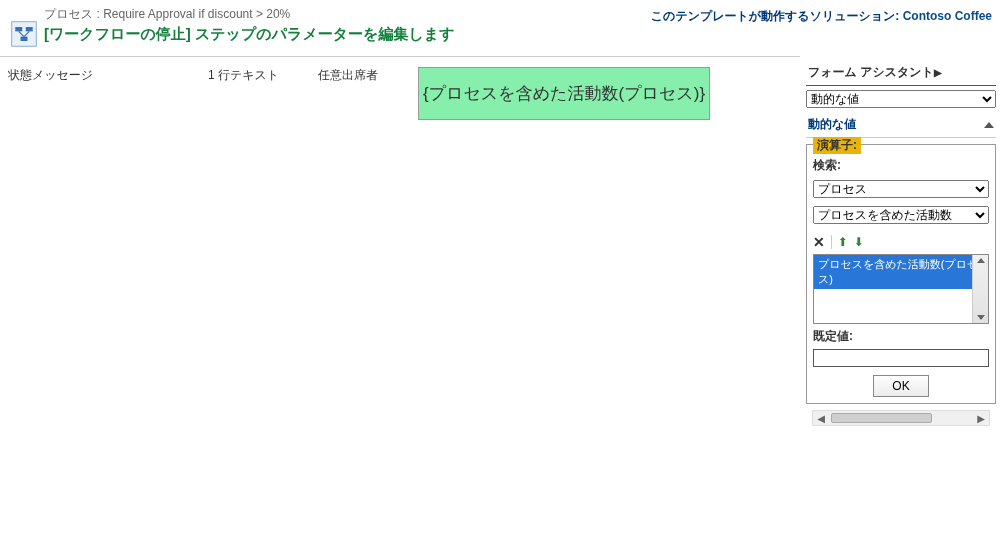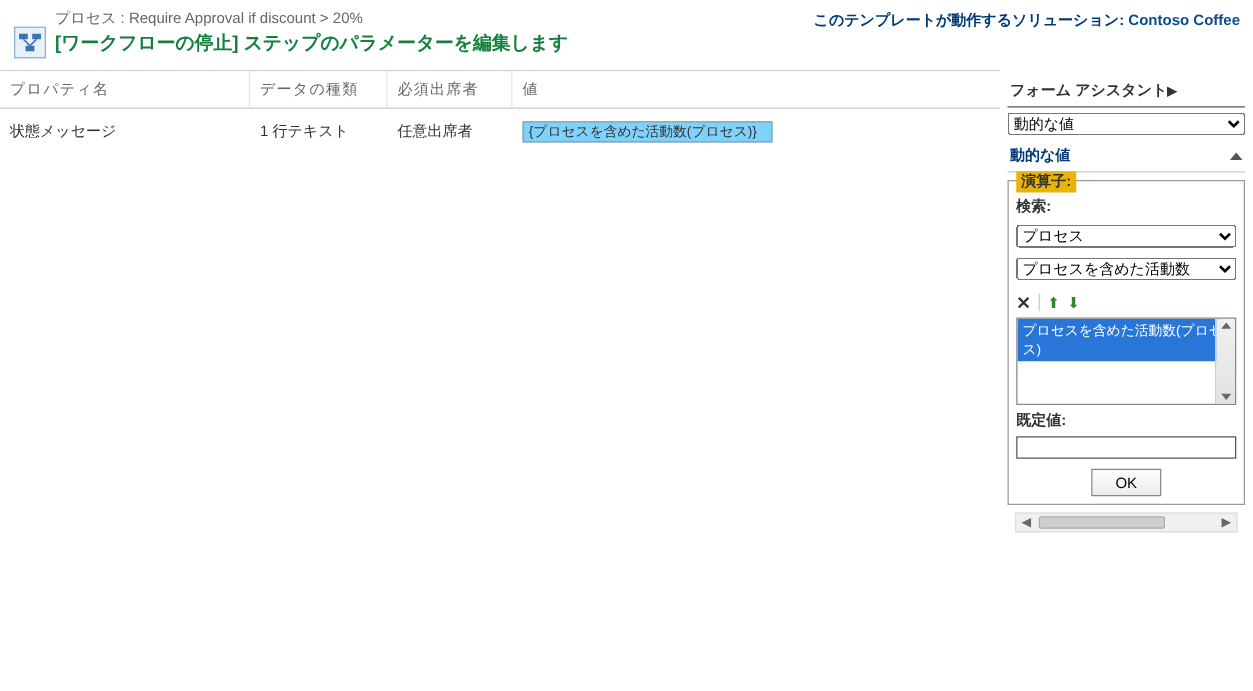--- a/index.html
+++ b/index.html
@@ -46,24 +46,24 @@
     letter-spacing: 1px;
   }
   .col-prop { width: 200px; }
   .col-type { width: 110px; }
   .col-attendee { width: 100px; }
   .col-val { flex: 1; border-right: none !important; }
 
   .grid-row { display: flex; padding: 10px 0; justify-content: center; }
   .grid-row div { padding: 0 8px; }
   .value-box {
-    background: #7dd3fc;
+    background: #86efac;
     border: 1px solid #999;
-    padding: 0 4px;
-    font-size: 11px;
+    padding: 14px 4px;
+    font-size: 17px;
     display: inline-block;
     min-width: 200px;
   }
 
   .fa-title {
     font-weight: bold;
     border-bottom: 1px solid #555;
     padding: 4px 2px;
     display: flex;
     align-items: center;
@@ -195,26 +195,20 @@
     </div>
   </div>
   <div class="header-right">
     <span class="prefix">このテンプレートが動作するソリューション:</span>
     <span class="brand">Contoso Coffee</span>
   </div>
 </div>
 
 <div class="main">
   <div class="left-pane">
-    <div class="grid-header">
-      <div class="col-prop">プロパティ名</div>
-      <div class="col-type">データの種類</div>
-      <div class="col-attendee">必須出席者</div>
-      <div class="col-val">値</div>
-    </div>
     <div class="grid-row">
       <div class="col-prop">状態メッセージ</div>
       <div class="col-type">1 行テキスト</div>
       <div class="col-attendee">任意出席者</div>
       <div class="col-val">
         <span class="value-box">{プロセスを含めた活動数(プロセス)}</span>
       </div>
     </div>
   </div>
 

